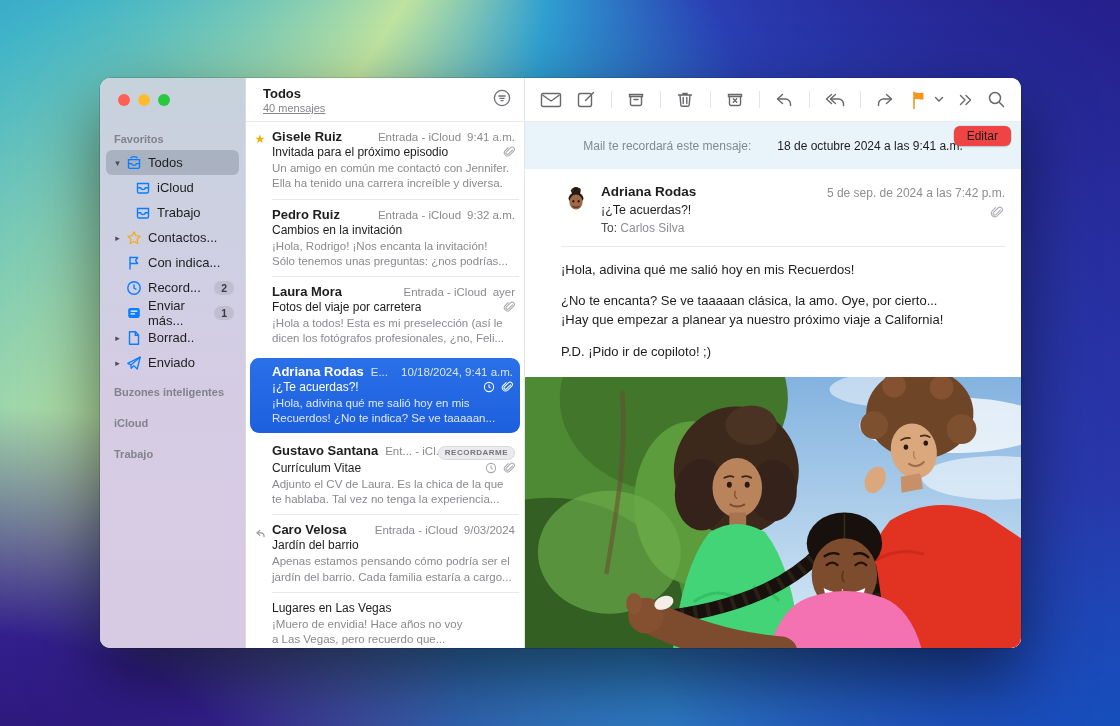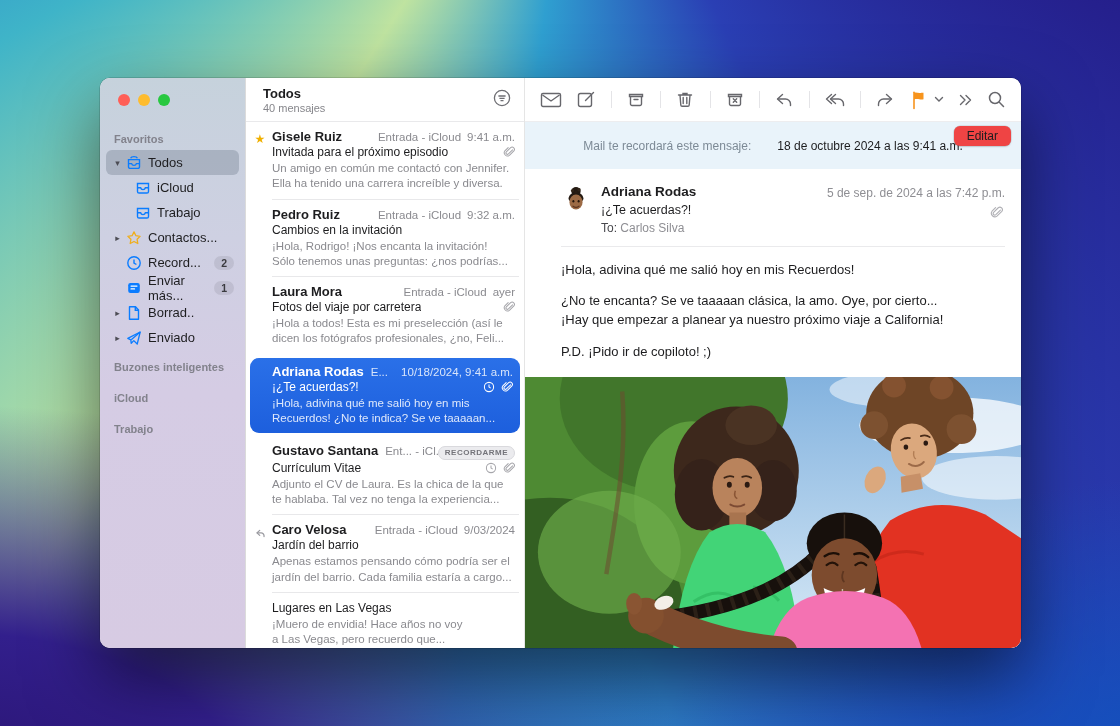--- a/index.html
+++ b/index.html
@@ -33,21 +33,21 @@
   .chev{ width:13px; flex:none; font-size:9px; color:#4c4c54; text-align:center; }
   .s-icon{ width:19px; flex:none; display:flex; justify-content:center; margin-right:5px; }
   .ind1{ padding-left:27px; }
   .badge{ margin-left:auto; background:rgba(116,116,128,.18); color:#3a3a3f; border-radius:9px; font-size:10.5px; font-weight:600; padding:1px 7px; }
 
   
   .list-pane{ width:280px; flex:none; background:#fff; border-left:1px solid rgba(0,0,0,.14); border-right:1px solid rgba(0,0,0,.1); display:flex; flex-direction:column; overflow:hidden; }
   .list-head{ height:44px; flex:none; padding:8px 12px 0 17px; display:flex; border-bottom:1px solid #e9e9eb; }
   .lh-text{ line-height:1.25; }
   .lh-title{ font-size:13px; font-weight:700; color:#1d1d1f; }
-  .lh-count{ font-size:11px; color:#86868b; }
+  .lh-count{ font-size:11px; color:#86868b;text-decoration:underline; }
   .filter-btn{ margin-left:auto; color:#6e6e73; padding-top:2px; }
   .list-scroll{ flex:1; overflow:hidden; }
 
   .msg-row{ position:relative; padding:7px 9px 8px 26px; }
   .msg-row.sep::after{ content:""; position:absolute; left:26px; right:5px; bottom:0; height:1px; background:#e8e8ea; }
   .gutter{ position:absolute; left:6px; top:10px; width:16px; text-align:center; }
   .row1{ display:flex; align-items:baseline; min-width:0; }
   .sender{ font-size:13px; font-weight:700; color:#1d1d1f; white-space:nowrap; }
   .meta{ font-size:11.5px; color:#8a8a8f; white-space:nowrap; overflow:hidden; }
   .row1.spread .meta{ margin-left:auto;text-align:center; }
@@ -143,20 +143,30 @@
       <div class="side-item">
         <span class="chev">▸</span>
         <span class="s-icon">
           <svg width="16" height="16" viewBox="0 0 16 16" fill="none" stroke="#efae1d" stroke-width="1.3">
               <path d="M8 1.9l1.9 3.8 4.2.6-3 3 .7 4.2L8 11.5l-3.8 2 .7-4.2-3-3 4.2-.6z" stroke-linejoin="round"></path>
             </svg>
         </span>
         <span>Contactos...</span>
       </div>
 
+      <div class="side-item">
+        <span class="chev"></span>
+        <span class="s-icon">
+          <svg width="16" height="16" viewBox="0 0 16 16" fill="none" stroke="#0a7cff" stroke-width="1.4">
+              <path d="M4 14.5V1.8"></path>
+              <path d="M4 2.5h7.6l-2 3 2 3H4" stroke-linejoin="round"></path>
+            </svg>
+        </span>
+        <span>Con indica...</span>
+      </div>
 
       <div class="side-item">
         <span class="chev"></span>
         <span class="s-icon">
           <svg width="16" height="16" viewBox="0 0 16 16" fill="none" stroke="#0a7cff" stroke-width="1.4">
               <circle cx="8" cy="8" r="6.2"></circle>
               <path d="M8 4.5V8l2.4 1.5"></path>
             </svg>
         </span>
         <span>Record...</span>

